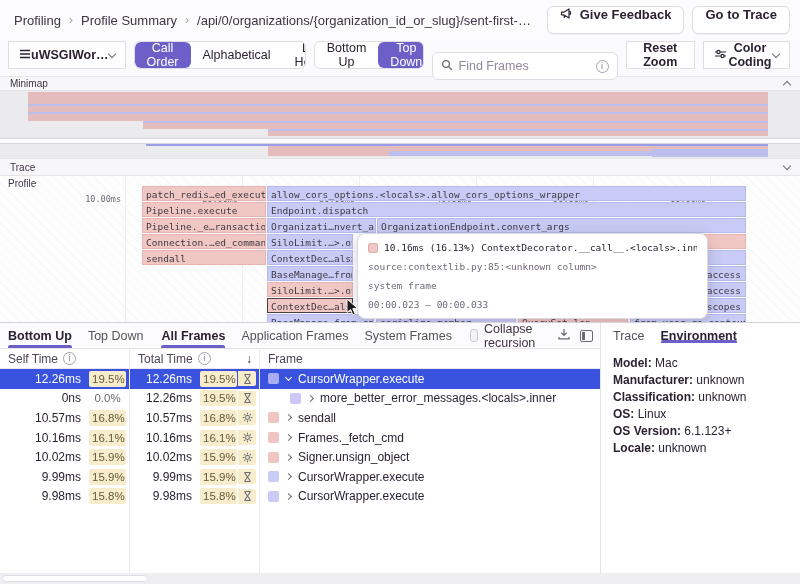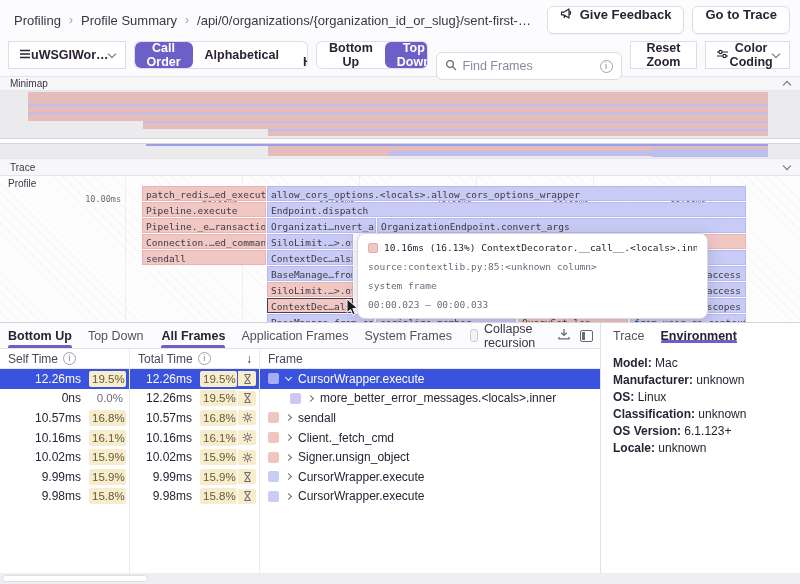--- a/index.html
+++ b/index.html
@@ -12,21 +12,21 @@
   .breadcrumb { display:flex; align-items:center; gap:8px; font-size:13px; color:#3E3446; white-space:nowrap; }
   .crumb-sep { color:#A59CB2; font-size:12px; }
   .top-actions { display:flex; gap:8px; }
   .btn { display:inline-flex; align-items:flex-start; gap:6px; height:28px; padding:0 12px; background:#fff; border:1px solid #E0DCE5; border-radius:6px; font-size:13px; font-weight:700; color:#2B2233; cursor:pointer; box-shadow:0 1px 1px rgba(43,34,51,0.04); }
   .btn svg { display:block; }
 
   
   .toolbar { height:36px; display:flex; align-items:center; gap:8px; padding:0 10px 6px 8px; background:#FBFAFC; }
   .ctl { display:inline-flex; align-items:center; gap:0; height:28px; padding:0 10px; background:#fff; border:1px solid #E0DCE5; border-radius:0; font-size:12.5px; font-weight:700; color:#2B2233; cursor:pointer; }
   .seg { display:flex; align-items:stretch; height:28px; background:#fff; border:1px solid #E0DCE5; border-radius:6px; overflow:hidden; }
-  .seg .seg-btn { display:flex; align-items:center; padding:12px 12px; font-size:12.5px; font-weight:700; color:#2B2233; background:transparent; border:none; cursor:pointer; }
+  .seg .seg-btn { display:flex; align-items:center; padding:12px 12px; font-size:12.5px; font-weight:400; color:#2B2233; background:transparent; border:none; cursor:pointer; }
   .seg .seg-btn.active { background:#6C5FC7; color:#fff; border-radius:6px; }
   .search { display:flex; align-items:center; gap:6px; height:28px; width:186px; padding:9px 8px; background:#fff; border:1px solid #E0DCE5; border-radius:6px;margin-top:22px; }
   .search input { flex:1; border:none; outline:none; font-size:12.5px; color:#2B2233; background:transparent; min-width:0; font-family:"Liberation Sans",sans-serif; }
   .search input::placeholder { color:#90889D; }
   .info-i { display:inline-flex; align-items:center; justify-content:center; width:13px; height:13px; border:1px solid #A79FB2; border-radius:50%; color:#847B90; font-size:9px; font-style:normal; line-height:1; flex:none; }
   .chev { width:6px; height:6px; border-right:1.5px solid #6E6A75; border-bottom:1.5px solid #6E6A75; transform:rotate(45deg); margin-top:-3px; flex:none; }
   .chev.up { transform:rotate(-135deg); margin-top:3px; }
 
   
   .sect-head { height:15px; display:flex; align-items:center; justify-content:space-between; padding:0 10px; background:#F7F6F9; border-top:1px solid #E6E3EA; border-bottom:1px solid #E6E3EA; font-size:10px; color:#3E3446; }
@@ -78,21 +78,21 @@
   .thead .col-total { justify-content:space-between; }
   .sort-arrow { font-size:12px; color:#2B2233; }
   .vline { position:absolute; top:26px; bottom:11px; width:1px; background:#ECEAEF; z-index:2; }
 
   .tbody { position:relative; }
   .trow { display:flex; height:19.6px; align-items:center; font-size:12px; color:#2B2233; }
   .trow.selected { background:#3A53DE; color:#fff; }
   .cell { display:flex; align-items:center; height:100%; }
   .cell.num { justify-content:flex-end; padding-right:4px; }
   .val { text-align:right; }
-  .chip { display:inline-block; width:37px; margin-left:8px; padding:2px 3px; text-align:right; font-size:11.5px; color:#655A39; background:#F7ECCB; border-radius:2px; }
+  .chip { display:inline-block; width:37px; margin-left:8px; padding:2px 3px; text-align:center; font-size:11.5px; color:#655A39; background:#F7ECCB; border-radius:2px; }
   .chip.zero { background:transparent; color:#6E6A75; }
   .ticon { display:inline-flex; width:18px; justify-content:center; align-items:center; color:#6E6A75; background:#F7ECCB; height:15px; border-radius:0 2px 2px 0; margin-left:1px; }
   .fcell { gap:5px; padding-left:8px; overflow:hidden; white-space:nowrap; }
   .fsq { width:11px; height:11px; border-radius:2px; flex:none; }
   .fchev { width:5px; height:5px; border-right:1.5px solid #6E6A75; border-bottom:1.5px solid #6E6A75; transform:rotate(-45deg); flex:none; margin:0 2px; }
   .fchev.open { transform:rotate(45deg); margin-top:-3px; }
   .trow.selected .fchev { border-color:#fff; }
 
   
   .side { position:relative; width:200px; border-left:1px solid #E4E1E8; background:#fff; }
@@ -369,21 +369,21 @@
               <span class="ticon">
                 <svg width="11" height="11" viewBox="0 0 12 12">
                   <circle cx="6" cy="6" r="2.1" fill="none" stroke="currentColor" stroke-width="1.1"></circle>
                   <path d="M6 .8v2M6 9.2v2M.8 6h2M9.2 6h2M2.3 2.3l1.4 1.4M8.3 8.3l1.4 1.4M9.7 2.3L8.3 3.7M3.7 8.3L2.3 9.7" stroke="currentColor" stroke-width="1.1"></path>
                 </svg>
               </span>
             </div>
             <div class="cell fcell col-frame" style="padding-left: 8px;">
               <span class="fsq" style="background: rgb(240, 198, 194);"></span>
               <span class="fchev"></span>
-              <span>Client._fetch_cmd</span>
+              <span>Frames._fetch_cmd</span>
             </div>
           </div>
           <div class="trow">
             <div class="cell num col-self">
               <span class="val">10.02ms</span>
               <span class="chip">15.9%</span>
             </div>
             <div class="cell num col-total">
               <span class="val">10.02ms</span>
               <span class="chip">15.9%</span>
@@ -445,22 +445,22 @@
       <div class="vline" style="left:259px;"></div>
     </div>
     <div class="side">
       <div class="side-tabs" id="side-tabs">
           <span class="tab">Trace</span>
           <span class="tab active">Environment</span>
         </div>
       <div class="env" id="env">
           <div><b>Model:</b> Mac</div>
           <div><b>Manufacturer:</b> unknown</div>
+          <div><b>Classification:</b> unknown</div>
           <div><b>OS:</b> Linux</div>
-          <div><b>Classification:</b> unknown</div>
           <div><b>OS Version:</b> 6.1.123+</div>
           <div><b>Locale:</b> unknown</div>
         </div>
     </div>
     <div class="footer-scroll">
       <div class="thumb"></div>
     </div>
   </div>
 </div>
 

